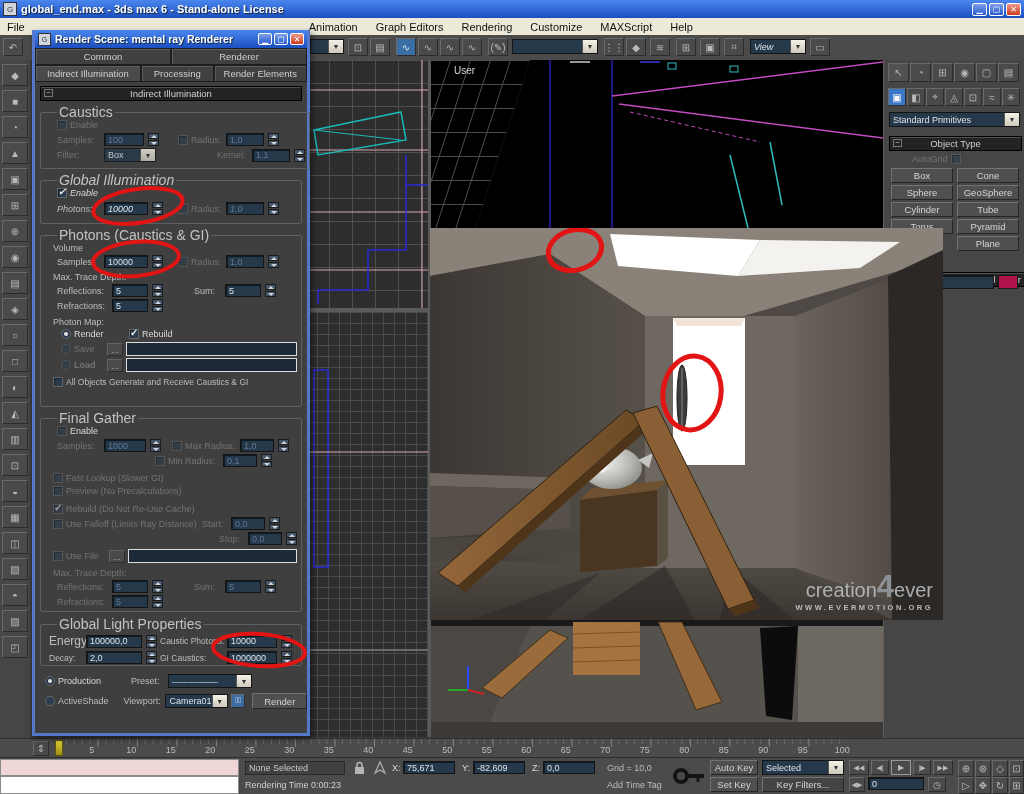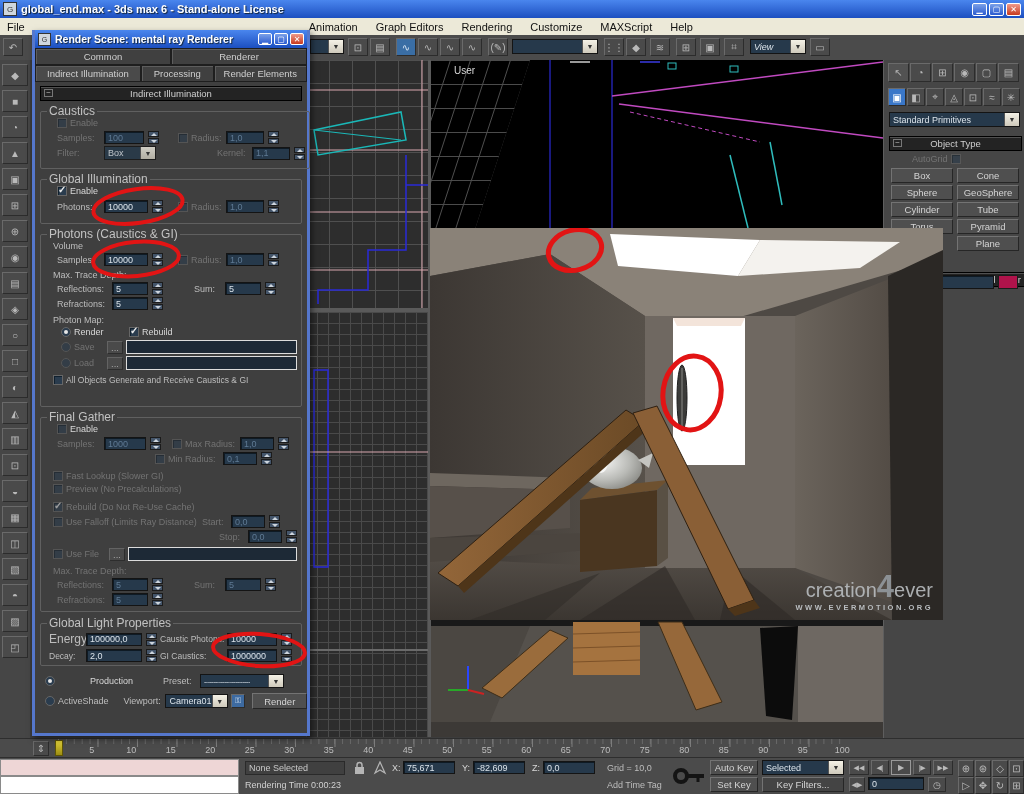--- a/index.html
+++ b/index.html
@@ -29,21 +29,21 @@
   .spin{display:inline-flex;flex-direction:column;gap:1px;margin-left:1px;flex:none;}
   .spin i{width:11px;height:6px;background:#44556a;border:1px solid #1b1b1b;position:relative;box-sizing:border-box;}
   .spin i.up::after{content:"";position:absolute;left:2px;top:1px;border-left:3px solid transparent;border-right:3px solid transparent;border-bottom:3px solid #cdd5dd;}
   .spin i.dn::after{content:"";position:absolute;left:2px;top:1px;border-left:3px solid transparent;border-right:3px solid transparent;border-top:3px solid #cdd5dd;}
   .dd{background:#26394b;border:1px solid #141414;color:#dbe3ea;font-size:9px;display:flex;align-items:center;
       padding-left:3px;height:15px;box-sizing:border-box;white-space:nowrap;}
   .dd .arw{margin-left:auto;width:14px;align-self:stretch;background:linear-gradient(#f4f1e6,#cfcabc);border-left:1px solid #555;
       color:#333;font-size:7px;display:flex;align-items:center;justify-content:center;}
   .row{display:flex;align-items:center;gap:3px;}
   fieldset{border:1px solid #606060;margin:0;padding:0 4px 2px 4px;position:relative;box-sizing:border-box;border-radius:2px;}
-  legend{font-size:12px;color:#c2c2c2;padding:0 2px;margin-left:2px;}
+  legend{font-size:14px;color:#c2c2c2;padding:0 2px;margin-left:12px;}
   .rollbar{background:#232323;border:1px solid #000;box-shadow:inset 0 1px 0 #505050;color:#cfcfcf;font-size:9.5px;
       display:flex;align-items:center;justify-content:center;height:13px;position:relative;}
   .rollbar .minus{position:absolute;left:3px;top:2px;width:9px;height:8px;border:1px solid #777;color:#bbb;
       font-size:8px;line-height:6px;text-align:center;box-sizing:border-box;}
   .tab{background:#404040;border:1px solid #1e1e1e;box-shadow:inset 1px 1px 0 #5d5d5d;color:#cfcfcf;font-size:9.5px;
       display:flex;align-items:center;justify-content:center;box-sizing:border-box;}
   .winbtn{width:15px;height:13px;border:1px solid #fff;border-radius:2px;background:linear-gradient(#7aa0e8,#2b5bd0);
       color:#fff;font-size:8px;line-height:11px;text-align:center;box-sizing:border-box;}
   .winbtn.close{background:linear-gradient(#ef9a8a,#c83a1e);}
   .grid-coarse{background-color:#2d2d2d;background-image:
@@ -379,21 +379,21 @@
         </span>
         <span class="lbl dis" style="width:32px;margin-left:58px;">Kernel:</span>
         <span class="fld dis" style="width:38px;">1,1</span>
         <span class="spin">
             <i class="up"></i>
             <i class="dn"></i>
           </span>
       </div>
     </fieldset>
 
-    <fieldset style="margin:3px 5px 0 5px;height:52px;">
+    <fieldset style="margin:3px 5px 0 5px;height:52px;font-style:italic;">
       <legend>Global Illumination</legend>
       <div class="row" style="margin-left:12px;">
         <span class="cb on"></span>
         <span class="lbl br">Enable</span>
       </div>
       <div class="row" style="margin:4px 0 0 12px;">
         <span class="lbl" style="width:44px;">Photons:</span>
         <span class="fld" style="width:44px;">10000</span>
         <span class="spin">
             <i class="up"></i>
@@ -458,21 +458,21 @@
         <span class="lbl br">Rebuild</span>
       </div>
       <div class="row" style="margin:3px 0 0 16px;">
         <span class="rad dis"></span>
         <span class="lbl dis" style="width:30px;">Save</span>
         <span class="btn" style="width:16px;height:13px;opacity:.7;">...</span>
         <span class="filefld"></span>
       </div>
       <div class="row" style="margin:2px 0 0 16px;">
         <span class="rad dis"></span>
-        <span class="lbl dis" style="width:30px;">Load</span>
+        <span class="lbl dis" style="width:30px;font-weight:bold;">Load</span>
         <span class="btn" style="width:16px;height:13px;opacity:.7;">...</span>
         <span class="filefld"></span>
       </div>
       <div class="row" style="margin:5px 0 0 8px;">
         <span class="cb"></span>
         <span class="lbl" style="font-size:8.5px;">All Objects Generate and Receive Caustics &amp; GI</span>
       </div>
     </fieldset>
 
     <fieldset style="margin:3px 5px 0 5px;height:202px;">
@@ -595,21 +595,21 @@
         <span class="fld" style="width:50px;">1000000</span>
         <span class="spin">
             <i class="up"></i>
             <i class="dn"></i>
           </span>
       </div>
     </fieldset>
 
     <div class="row" style="margin:8px 0 0 10px;">
       <span class="rad on"></span>
-      <span class="lbl br" style="width:56px;margin-left:32px;">Production</span>
+      <span class="lbl br" style="width:56px;">Production</span>
       <span class="lbl" style="width:34px;margin-left:14px;">Preset:</span>
       <span class="dd" style="width:84px;height:14px;">
         <span style="font-size:7px;letter-spacing:-0.5px;">-------------------------</span>
           <span class="arw">▼</span>
       </span>
     </div>
     <div class="row" style="margin:5px 0 0 10px;">
       <span class="rad"></span>
       <span class="lbl" style="width:56px;">ActiveShade</span>
       <span class="lbl" style="width:40px;margin-left:8px;">Viewport:</span>

